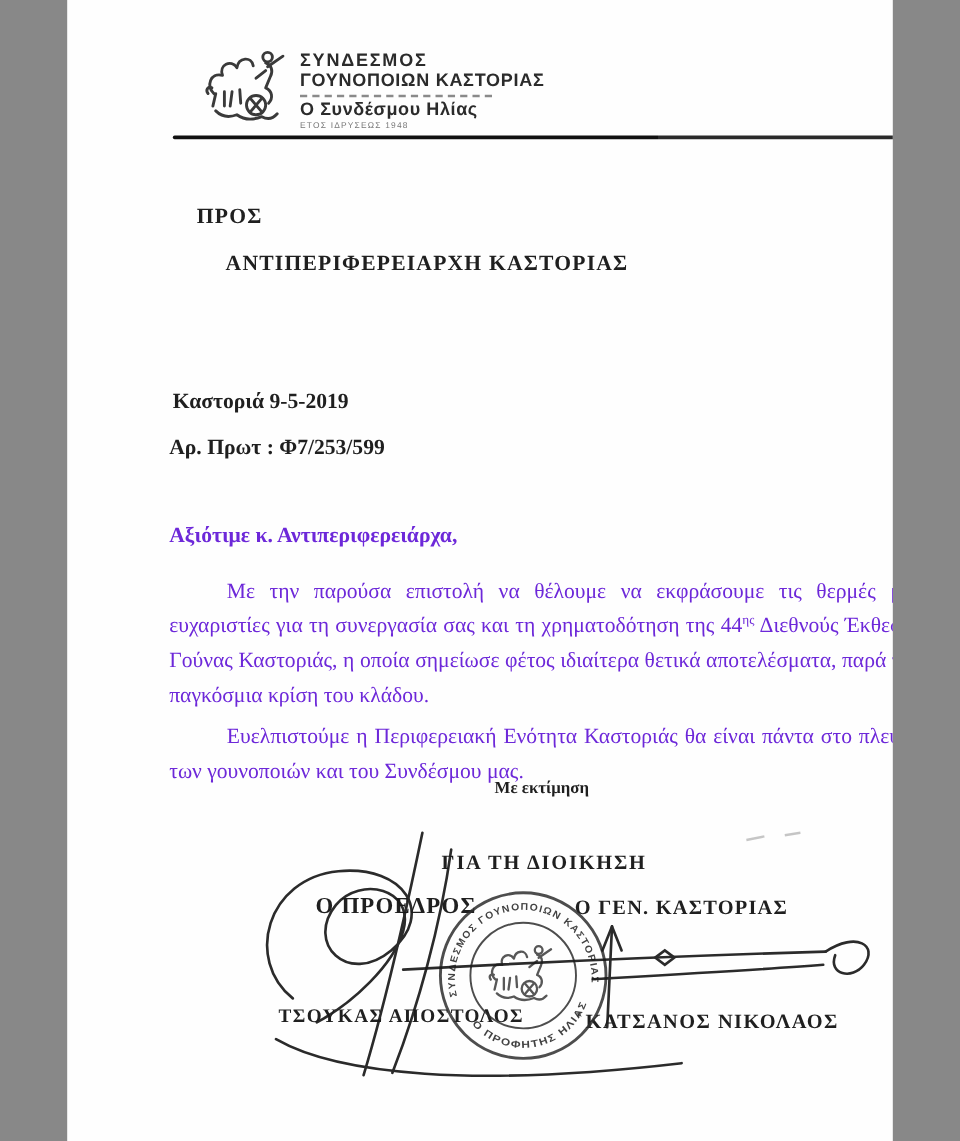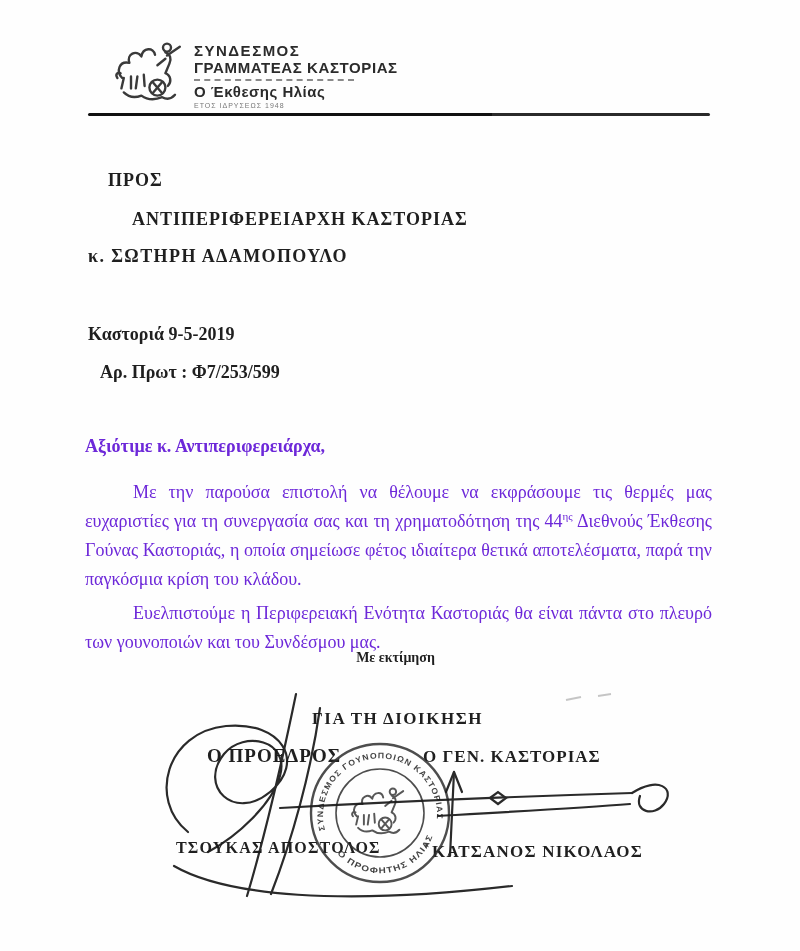--- a/index.html
+++ b/index.html
@@ -1,17 +1,17 @@
 <!DOCTYPE html>
 <html lang="el"><head>
 <meta charset="utf-8">
 <style>
   html,body{margin:0;padding:0;background:#888;}
   .page{
-    position:relative;width:800px;height:951px;margin:0 auto;
+    position:relative;width:688px;height:951px;margin:0 auto;
     background:#fefefe;overflow:hidden;
     font-family:"Liberation Serif","DejaVu Serif",serif;color:#1f1f1f;
   }
   
   .logo{position:absolute;left:110px;top:38px;width:82px;height:72px;}
   .org{position:absolute;left:194px;top:42px;
        font-family:"Liberation Sans","DejaVu Sans",sans-serif;color:#2b2b2b;}
   .org .l1{font-size:15px;font-weight:bold;letter-spacing:1.5px;line-height:17px;}
   .org .l2{font-size:15px;font-weight:bold;letter-spacing:0.6px;line-height:17px;}
   .org .dashes{width:160px;border-top:2px dashed #8a8a8a;margin:3px 0 2px 0;}
@@ -72,35 +72,34 @@
         <path d="M52,55 l12,14 M64,55 l-12,14"></path>
 
         <path d="M16,68 q9,9 22,4 q11,8 26,2 q9,5 16,-3"></path>
       </g>
     </symbol>
     <use href="#emblem-art" x="0" y="0" width="100" height="90"></use>
   </svg>
 
   <div class="org">
     <div class="l1">ΣΥΝΔΕΣΜΟΣ</div>
-    <div class="l2">ΓΡΑΜΜΑΤΕΑΣ ΚΑΣΤΟΡΙΑΣ</div>
+    <div class="l2">ΓΟΥΝΟΠΟΙΩΝ ΚΑΣΤΟΡΙΑΣ</div>
     <div class="dashes"></div>
-    <div class="sub">Ο Έκθεσης Ηλίας</div>
+    <div class="sub">Ο Συνδέσμου Ηλίας</div>
     <div class="founding">ΕΤΟΣ ΙΔΡΥΣΕΩΣ 1948</div>
   </div>
 
 
   <div class="rule"></div>
 
   <div class="block caps" style="left:88px;top:170px;margin-left:20px;">ΠΡΟΣ</div>
   <div class="block caps" style="left:88px;top:209px;margin-left:44px;">ΑΝΤΙΠΕΡΙΦΕΡΕΙΑΡΧΗ ΚΑΣΤΟΡΙΑΣ</div>
-  <div class="block caps" style="left:88px;top:246px;letter-spacing:1.4px;">κ. ΣΩΤΗΡΗ ΑΔΑΜΟΠΟΥΛΟ</div>
 
   <div class="block bold18" style="left:88px;top:324px;">Καστοριά 9-5-2019</div>
-  <div class="block bold18" style="left:100px;top:362px;">Αρ. Πρωτ : Φ7/253/599</div>
+  <div class="block bold18" style="left:85px;top:362px;">Αρ. Πρωτ : Φ7/253/599</div>
 
   <div class="bodytext">
     <p class="salute">Αξιότιμε κ. Αντιπεριφερειάρχα,</p>
     <p class="p1"><span>Με την παρούσα επιστολή να θέλουμε να εκφράσουμε τις θερμές μας ευχαριστίες για τη συνεργασία σας και τη χρηματοδότηση της 44</span><sup>ης</sup><span> Διεθνούς Έκθεσης Γούνας Καστοριάς, η οποία σημείωσε φέτος ιδιαίτερα θετικά αποτελέσματα, παρά την παγκόσμια κρίση του κλάδου.</span></p>
     <p class="p2">Ευελπιστούμε η Περιφερειακή Ενότητα Καστοριάς θα είναι πάντα στο πλευρό των γουνοποιών και του Συνδέσμου μας.</p>
   </div>
 
   <div class="closing">Με εκτίμηση</div>
 
   <div class="sigzone-label">ΓΙΑ ΤΗ ΔΙΟΙΚΗΣΗ</div>

